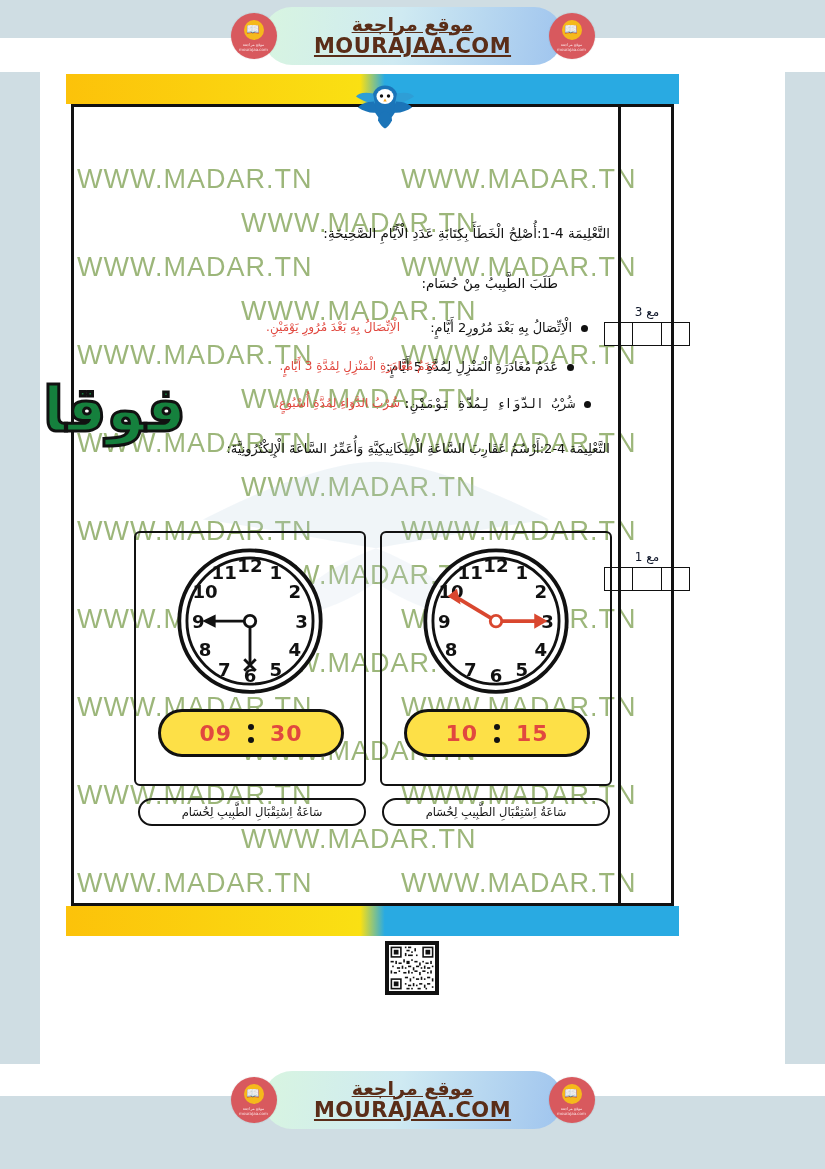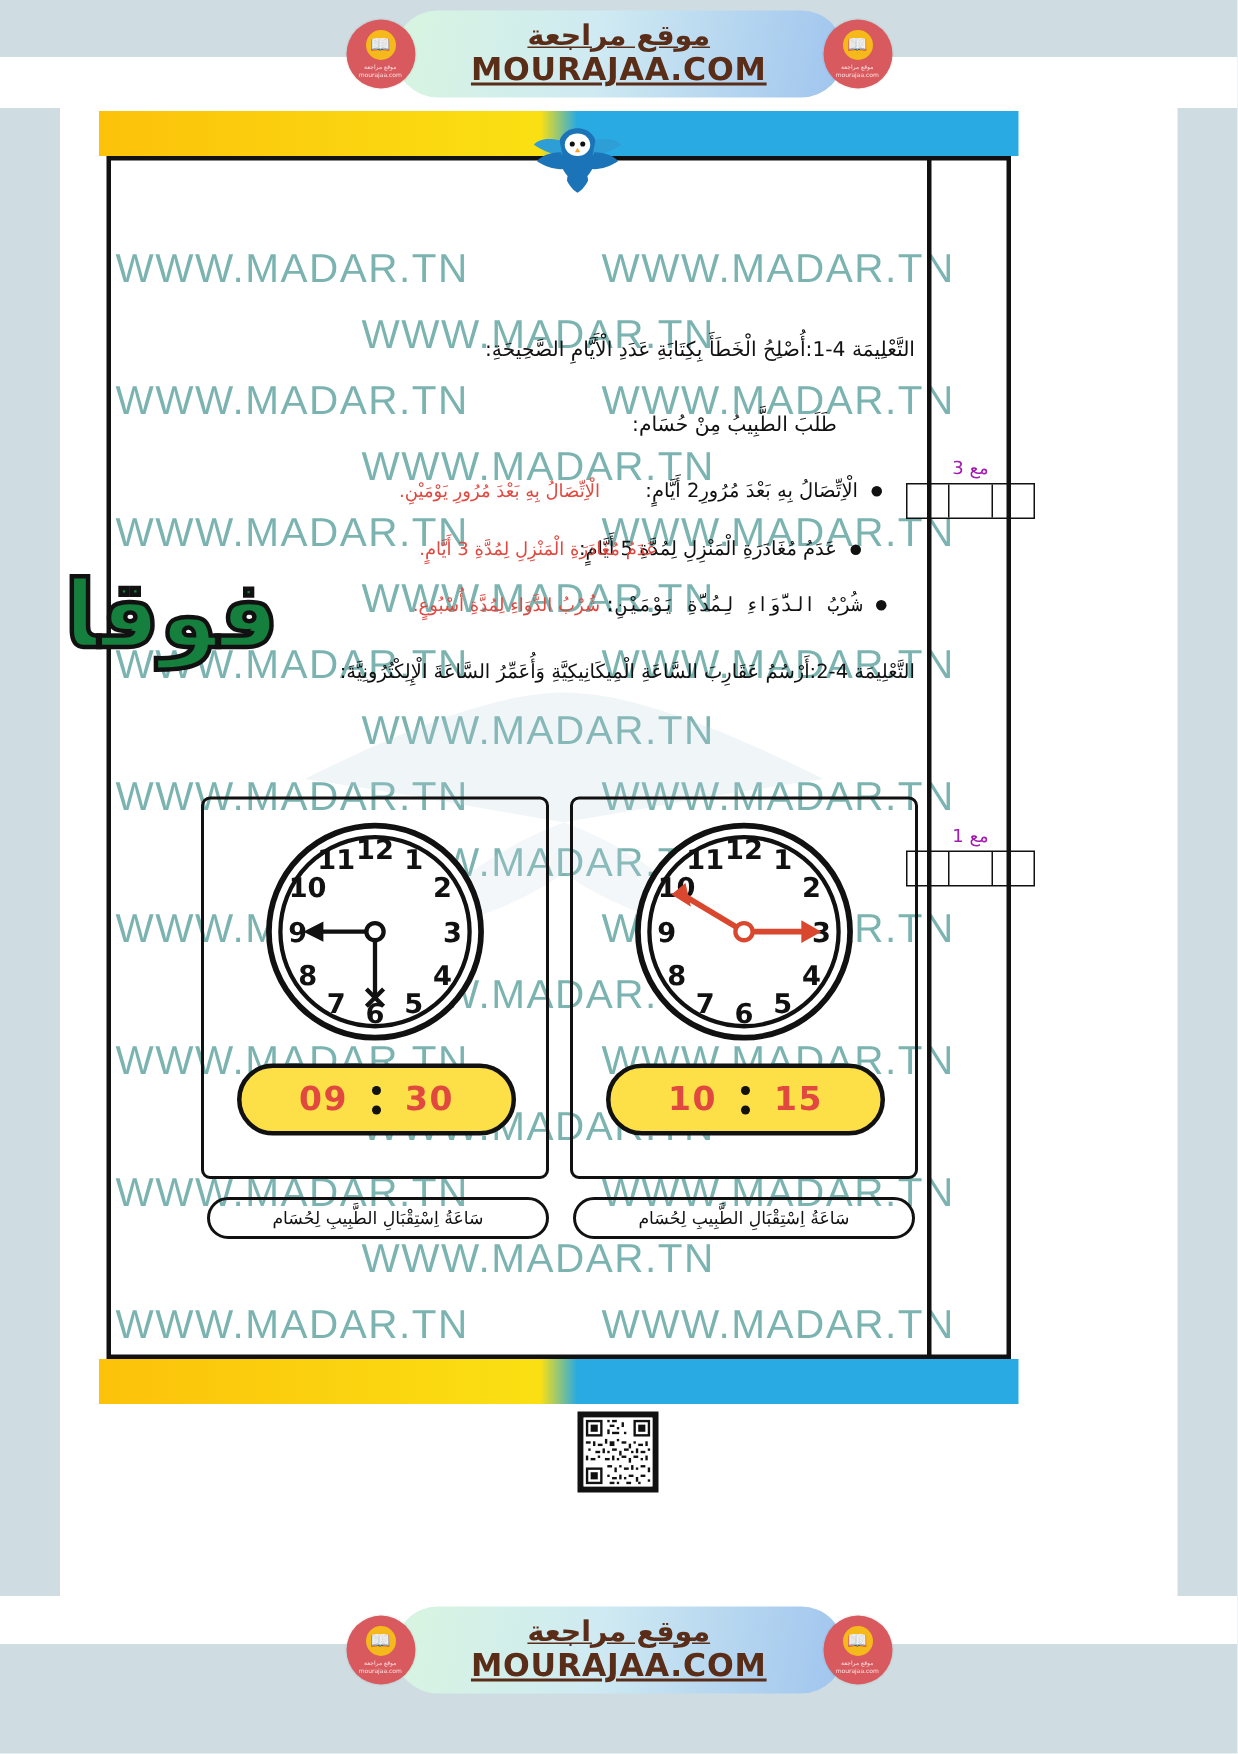--- a/index.html
+++ b/index.html
@@ -82,21 +82,21 @@
     position:absolute;left:618px;top:104px;width:3px;height:802px;
     background:#111;z-index:16;
   }
 
   
   .wm-layer{
     position:absolute;left:71px;top:104px;width:603px;height:802px;
     overflow:hidden;z-index:15;pointer-events:none;
   }
   .wm{
-    position:absolute;color:#0f766e;opacity:.55;
+    position:absolute;color:#4d7c0f;opacity:.55;
     font-size:27px;letter-spacing:1px;white-space:nowrap;
     font-family:"Liberation Sans",sans-serif;direction:ltr;
   }
   .wm-bird{
     position:absolute;left:110px;top:300px;width:390px;height:250px;
     opacity:.20;z-index:15;pointer-events:none;
   }
 
   
   .content{
@@ -130,21 +130,21 @@
   .stamp{
     position:absolute;right:432px;top:272px;
     font-size:62px;font-weight:bold;color:#15803d;
     -webkit-text-stroke:3px #111;
     font-family:"DejaVu Sans",sans-serif;
     line-height:1;z-index:26;text-align:right;
   }
 
   
   .score{position:absolute;z-index:22;width:86px;text-align:center;direction:rtl;}
-  .score .lbl{font-size:12px;color:#a21caf;margin-bottom:3px;}
+  .score .lbl{font-size:12px;color:#0f172a;margin-bottom:3px;}
   .score .cells{display:flex;border:1.5px solid #111;height:22px;}
   .score .cells span{flex:1;border-left:1.5px solid #111;}
   .score .cells span:last-child{border-left:none;}
   .score1{right:-72px;top:198px;}
   .score2{right:-72px;top:443px;}
 
   
   .clock-card{
     position:absolute;top:424px;width:232px;height:255px;
     border:2.5px solid #111;border-radius:6px;box-sizing:border-box;

